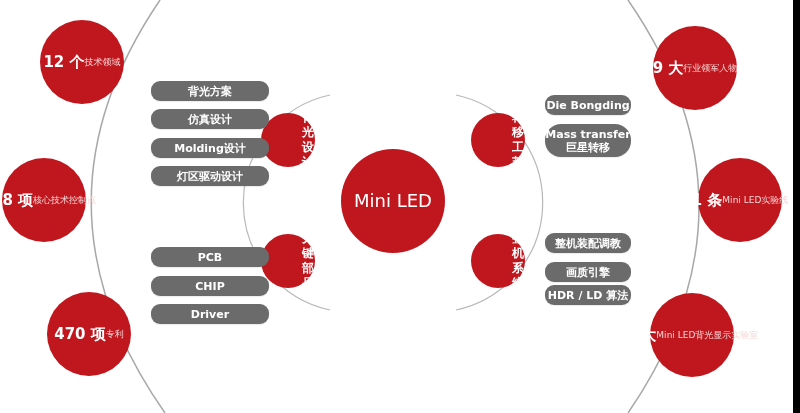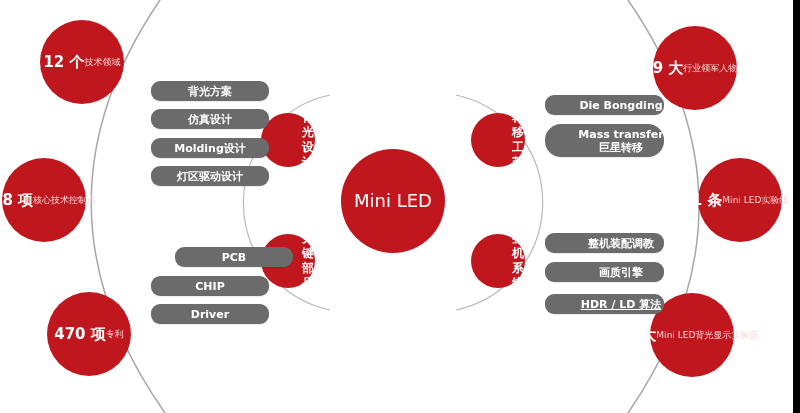--- a/index.html
+++ b/index.html
@@ -25,21 +25,21 @@
   .center .t1 { font-size: 18px; line-height: 22px; white-space: nowrap; }
   .center .t2 { font-size: 18px; line-height: 24px; white-space: nowrap; }
   .pill {
     position: absolute; background: #6b6b6b; color: #fff;
     border-radius: 9px; display: flex; flex-direction: column;
     align-items: center; justify-content: center;
     font-size: 11px; font-weight: bold; line-height: 13px; white-space: nowrap;
     box-shadow: 0 1px 1px rgba(0,0,0,0.08);
   }
   .pill.left { left: 151px; width: 118px; height: 20px; }
-  .pill.right { left: 545px; width: 86px; height: 20px; padding-left: 33px; }
+  .pill.right { left: 545px; width: 86px; height: 20px; }
   .pill.tall { height: 33px; }
 </style>
 </head>
 <body>
 
 <svg class="arcs" viewBox="0 0 800 413">
 
   <path d="M160 0 Q 20 206 165 413" fill="none" stroke="#a8a8a8" stroke-width="1.5"></path>
 
   <path d="M628 0 Q 770 206 628 413" fill="none" stroke="#a8a8a8" stroke-width="1.5"></path>
@@ -99,21 +99,21 @@
 <div class="pill left" style="top:109px;">
     <span>仿真设计</span>
   </div>
 <div class="pill left" style="top:138px;">
     <span>Molding设计</span>
   </div>
 <div class="pill left" style="top:166px;">
     <span>灯区驱动设计</span>
   </div>
 
-<div class="pill left" style="top:247px;margin-left:24px;">
+<div class="pill left" style="top:247px;">
     <span>PCB</span>
   </div>
 <div class="pill left" style="top:276px;">
     <span>CHIP</span>
   </div>
 <div class="pill left" style="top:304px;">
     <span>Driver</span>
   </div>
 
 <div class="pill right" style="top:95px;">
@@ -123,17 +123,17 @@
   <span>Mass transfer</span>
   <span>巨星转移</span>
 </div>
 
 <div class="pill right" style="top:233px;">
     <span>整机装配调教</span>
   </div>
 <div class="pill right" style="top:262px;">
     <span>画质引擎</span>
   </div>
-<div class="pill right" style="top:294px;text-decoration:underline;">
+<div class="pill right" style="top:285px;">
     <span>HDR / LD 算法</span>
   </div>
 
 <div class="edge-strip"></div>
 
 </body></html>

